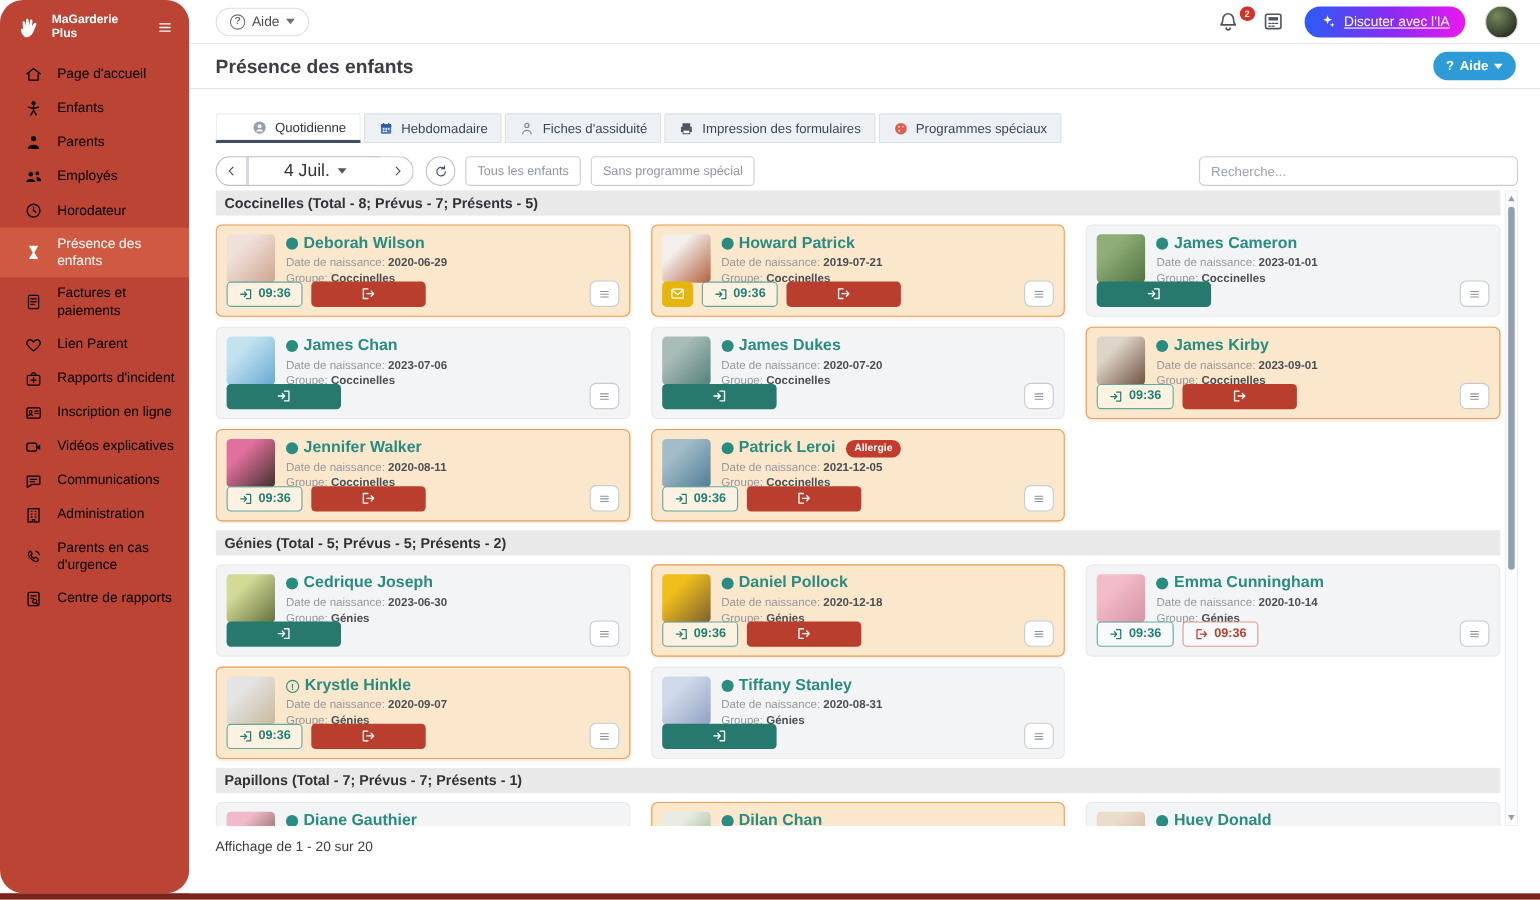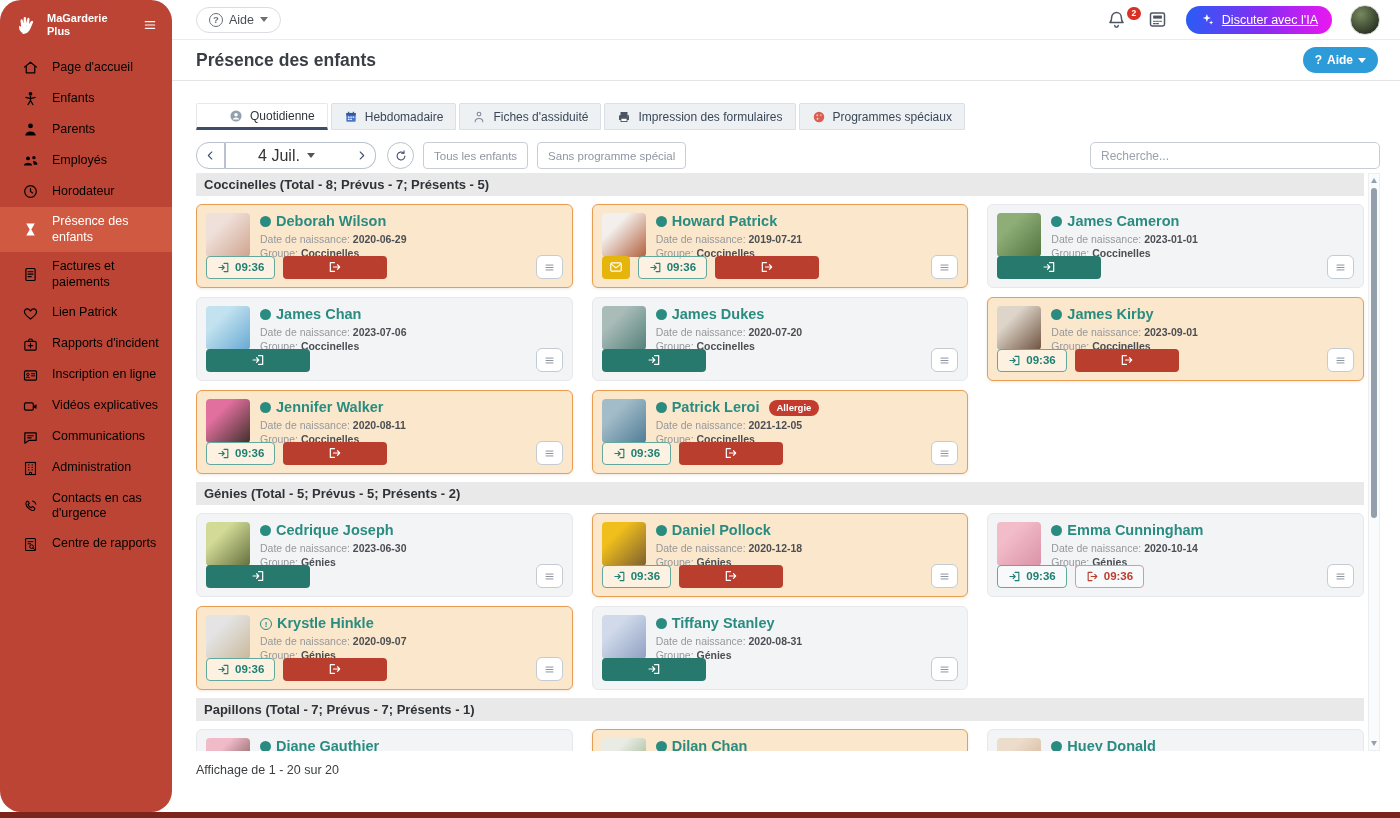--- a/index.html
+++ b/index.html
@@ -184,21 +184,21 @@
             </svg>
           </span>
           <span class="lbl">Factures et paiements</span>
         </div>
         <div class="side-item">
           <span class="ic">
             <svg viewBox="0 0 24 24" width="100%" height="100%">
               <path d="M12 19.8C8 16.8 4.6 14 3.6 10.8 2.8 8.1 4.7 5.5 7.4 5.5c1.9 0 3.6 1.3 4.6 3 1-1.7 2.7-3 4.6-3 2.7 0 4.6 2.6 3.8 5.3-1 3.2-4.4 6-8.4 9z" stroke="currentColor" stroke-width="1.7" fill="none" stroke-linejoin="round"></path>
             </svg>
           </span>
-          <span class="lbl">Lien Patrick</span>
+          <span class="lbl">Lien Parent</span>
         </div>
         <div class="side-item">
           <span class="ic">
             <svg viewBox="0 0 24 24" width="100%" height="100%">
               <rect x="4" y="7.5" width="16" height="12.5" rx="1.8" stroke="currentColor" stroke-width="1.6" fill="none"></rect>
               <path d="M9.5 7.5V6a1.8 1.8 0 0 1 1.8-1.8h1.4A1.8 1.8 0 0 1 14.5 6v1.5M12 10.5v6.2M8.9 13.6h6.2" stroke="currentColor" stroke-width="1.6" fill="none" stroke-linecap="round"></path>
             </svg>
           </span>
           <span class="lbl">Rapports d'incident</span>
         </div>
@@ -239,21 +239,21 @@
           </span>
           <span class="lbl">Administration</span>
         </div>
         <div class="side-item">
           <span class="ic">
             <svg viewBox="0 0 24 24" width="100%" height="100%">
               <path d="M8.4 4.6c.9.9 1.6 2 1.9 3.1L8.5 9.2c.7 1.9 2.3 3.7 4.2 4.6l1.6-1.7c1.2.3 2.3 1 3.2 1.9 1 .9.6 2.6-.7 3.2-1.5.8-4.3.2-7-2.1-2.7-2.2-4.2-4.6-4.3-6.8 0-1.5.5-2.7 1.3-3.4.9-.8 1.2-.7 1.6-.3z" stroke="currentColor" stroke-width="1.5" fill="none" stroke-linejoin="round"></path>
               <path d="M15 4.2c2.1.6 3.9 2.4 4.5 4.6" stroke="currentColor" stroke-width="1.5" fill="none" stroke-linecap="round"></path>
             </svg>
           </span>
-          <span class="lbl">Contacts en cas d'urgence</span>
+          <span class="lbl">Parents en cas d'urgence</span>
         </div>
         <div class="side-item">
           <span class="ic">
             <svg viewBox="0 0 24 24" width="100%" height="100%">
               <rect x="5" y="3.5" width="14" height="17" rx="1.5" stroke="currentColor" stroke-width="1.6" fill="none"></rect>
               <path d="M8.5 8h7M8.5 11h3.5" stroke="currentColor" stroke-width="1.4" fill="none" stroke-linecap="round"></path>
               <circle cx="13.5" cy="15" r="2.6" stroke="currentColor" stroke-width="1.4" fill="none"></circle>
               <path d="M15.5 17l2.3 2.3" stroke="currentColor" stroke-width="1.4" fill="none" stroke-linecap="round"></path>
             </svg>
           </span>

